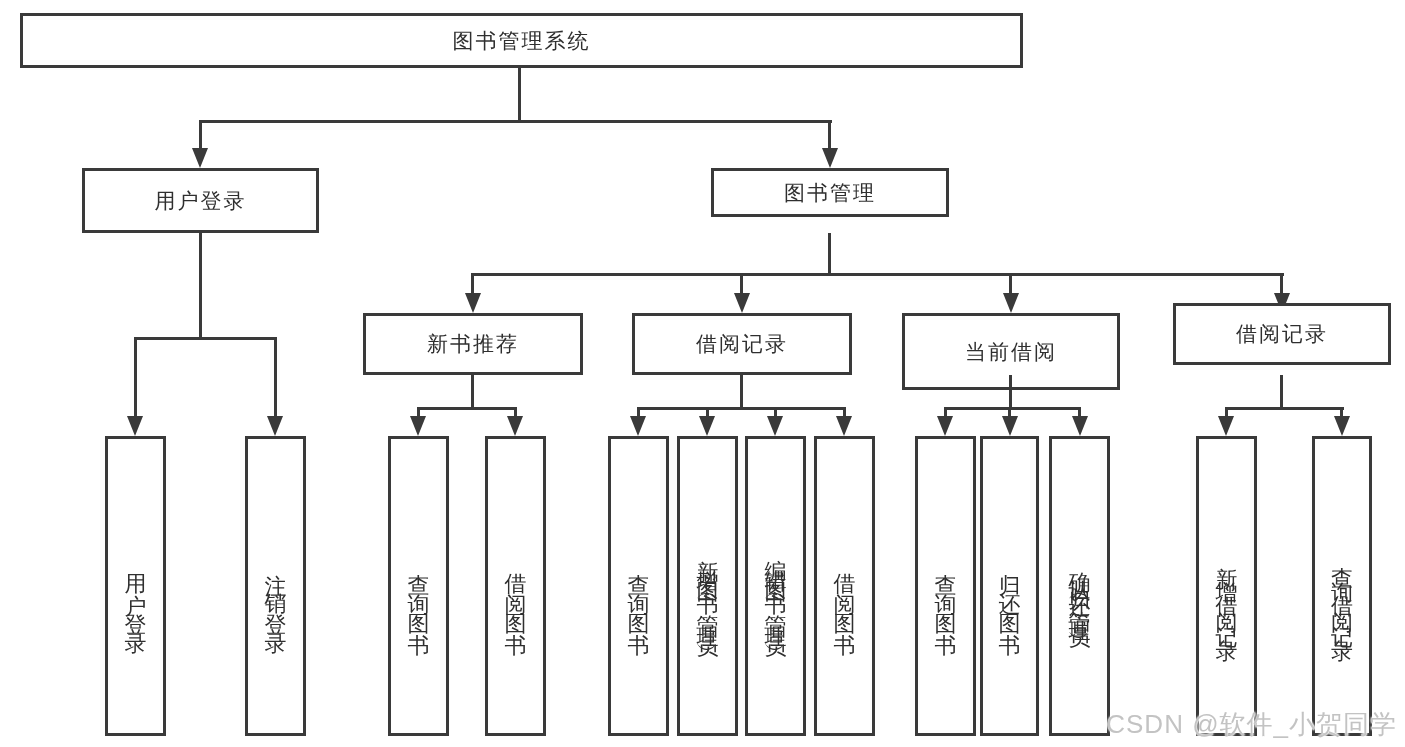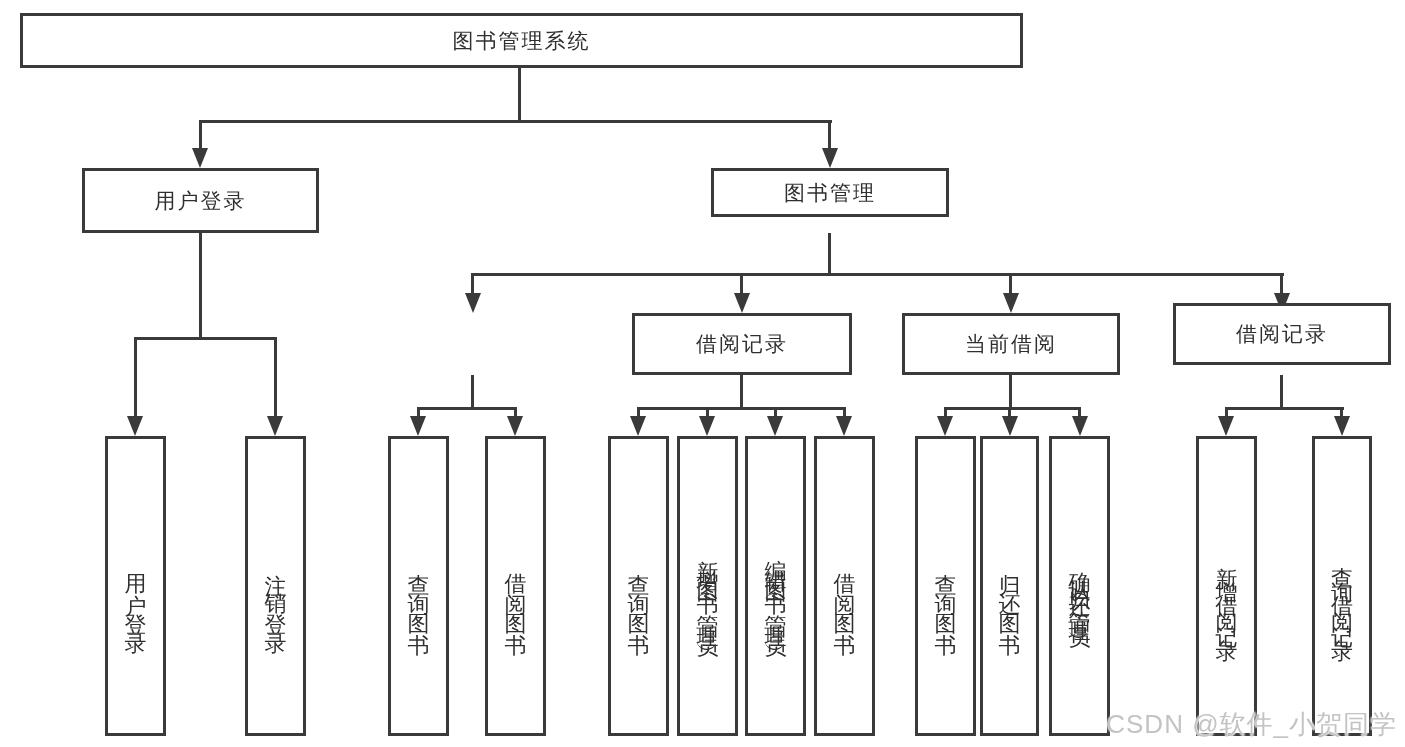--- a/index.html
+++ b/index.html
@@ -78,24 +78,27 @@
   <div class="line" style="left:471px;top:273px;width:813px;height:3px"></div>
   <div class="line" style="left:471px;top:273px;width:3px;height:21px"></div>
   <div class="arrow" style="left:465px;top:293px"></div>
   <div class="line" style="left:740px;top:273px;width:3px;height:21px"></div>
   <div class="arrow" style="left:734px;top:293px"></div>
   <div class="line" style="left:1009px;top:273px;width:3px;height:21px"></div>
   <div class="arrow" style="left:1003px;top:293px"></div>
   <div class="line" style="left:1280px;top:273px;width:3px;height:21px"></div>
   <div class="arrow" style="left:1274px;top:293px"></div>
 
+  <div class="node" style="left:363px;top:313px;width:220px;height:62px">
+    <span class="h-label">新书推荐</span>
+  </div>
   <div class="node" style="left:632px;top:313px;width:220px;height:62px">
     <span class="h-label">借阅记录</span>
   </div>
-  <div class="node" style="left:902px;top:313px;width:218px;height:62px">
+  <div class="node" style="left:902px;top:313px;width:218px;height:77px">
     <span class="h-label">当前借阅</span>
   </div>
   <div class="node" style="left:1173px;top:303px;width:218px;height:62px">
     <span class="h-label">借阅记录</span>
   </div>
 
   <div class="line" style="left:471px;top:375px;width:3px;height:34px"></div>
   <div class="line" style="left:417px;top:407px;width:100px;height:3px"></div>
   <div class="line" style="left:417px;top:407px;width:3px;height:10px"></div>
   <div class="arrow" style="left:410px;top:416px"></div>

